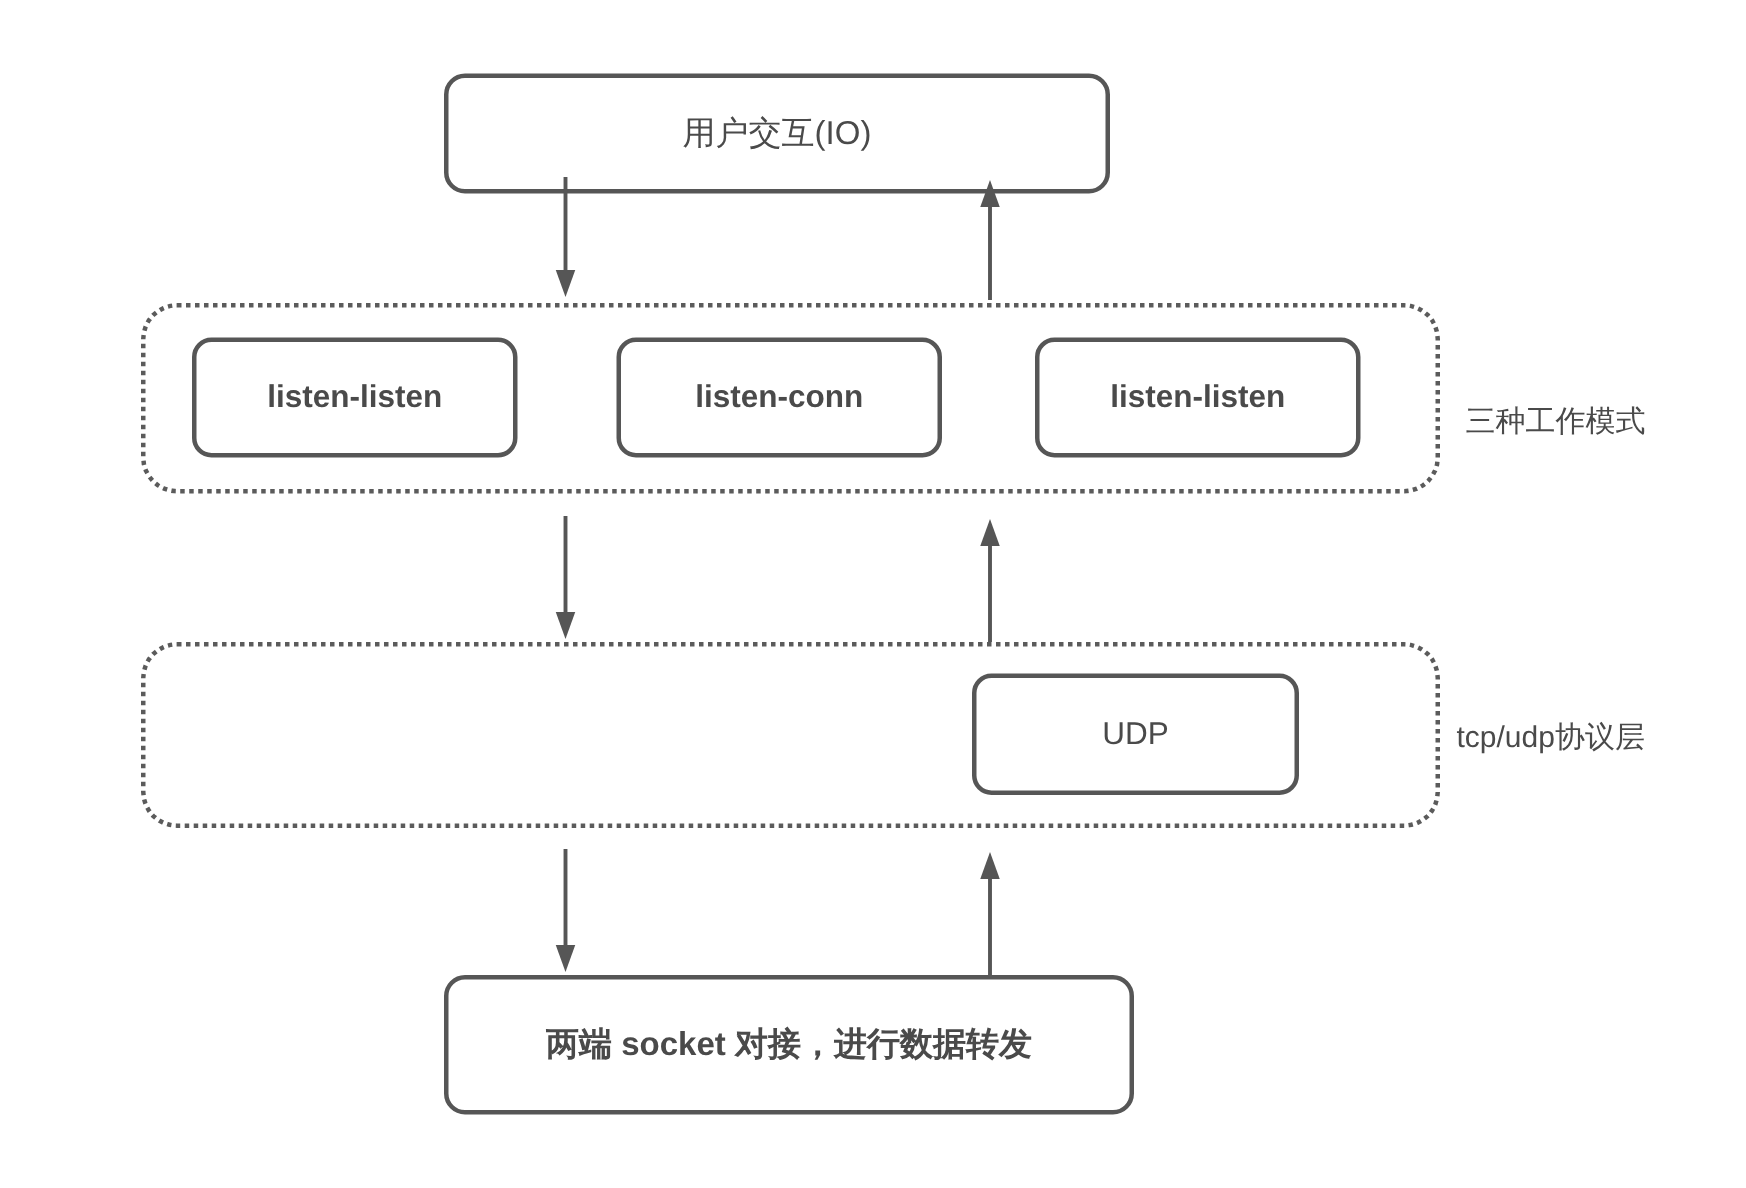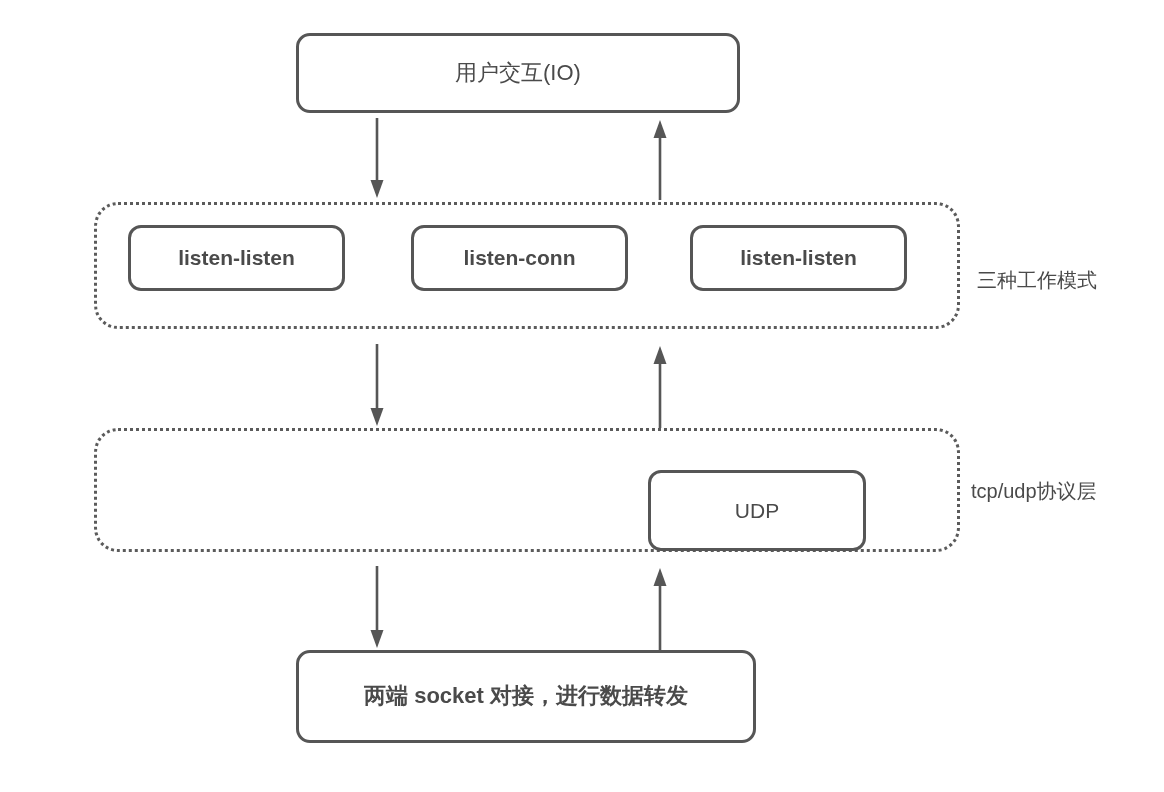--- a/index.html
+++ b/index.html
@@ -28,57 +28,57 @@
     border-radius: 13px;
     display: flex;
     align-items: center;
     justify-content: center;
     color: #4a4a4a;
     text-align: center;
     line-height: 1.2;
   }
   .node-io {
     left: 296px;
-    top: 33px;
+    top: 49px;
     width: 444px;
     height: 80px;
     font-size: 22px;
     border-radius: 14px;
   }
   .node-bottom {
     left: 296px;
     top: 650px;
     width: 460px;
     height: 93px;
     font-size: 22px;
     font-weight: bold;
     border-radius: 14px;
   }
   .node-mode {
     top: 225px;
     width: 217px;
-    height: 66px;
+    height: 80px;
     font-size: 21px;
     font-weight: bold;
     border-radius: 13px;
     text-align: right;
   }
   .mode-1 { left: 128px; }
   .mode-2 { left: 411px; }
   .mode-3 { left: 690px; }
 
   .node-proto {
     top: 449px;
     width: 218px;
     height: 81px;
     font-size: 21px;
     border-radius: 13px;
   }
   .proto-1 { left: 219px; }
-  .proto-2 { left: 648px; margin-top: 21px; }
+  .proto-2 { left: 648px; }
 
   
   .group {
     position: absolute;
     box-sizing: border-box;
     border: 3px dotted #5b5b5b;
     background: transparent;
   }
   .group-modes {
     left: 94px;

